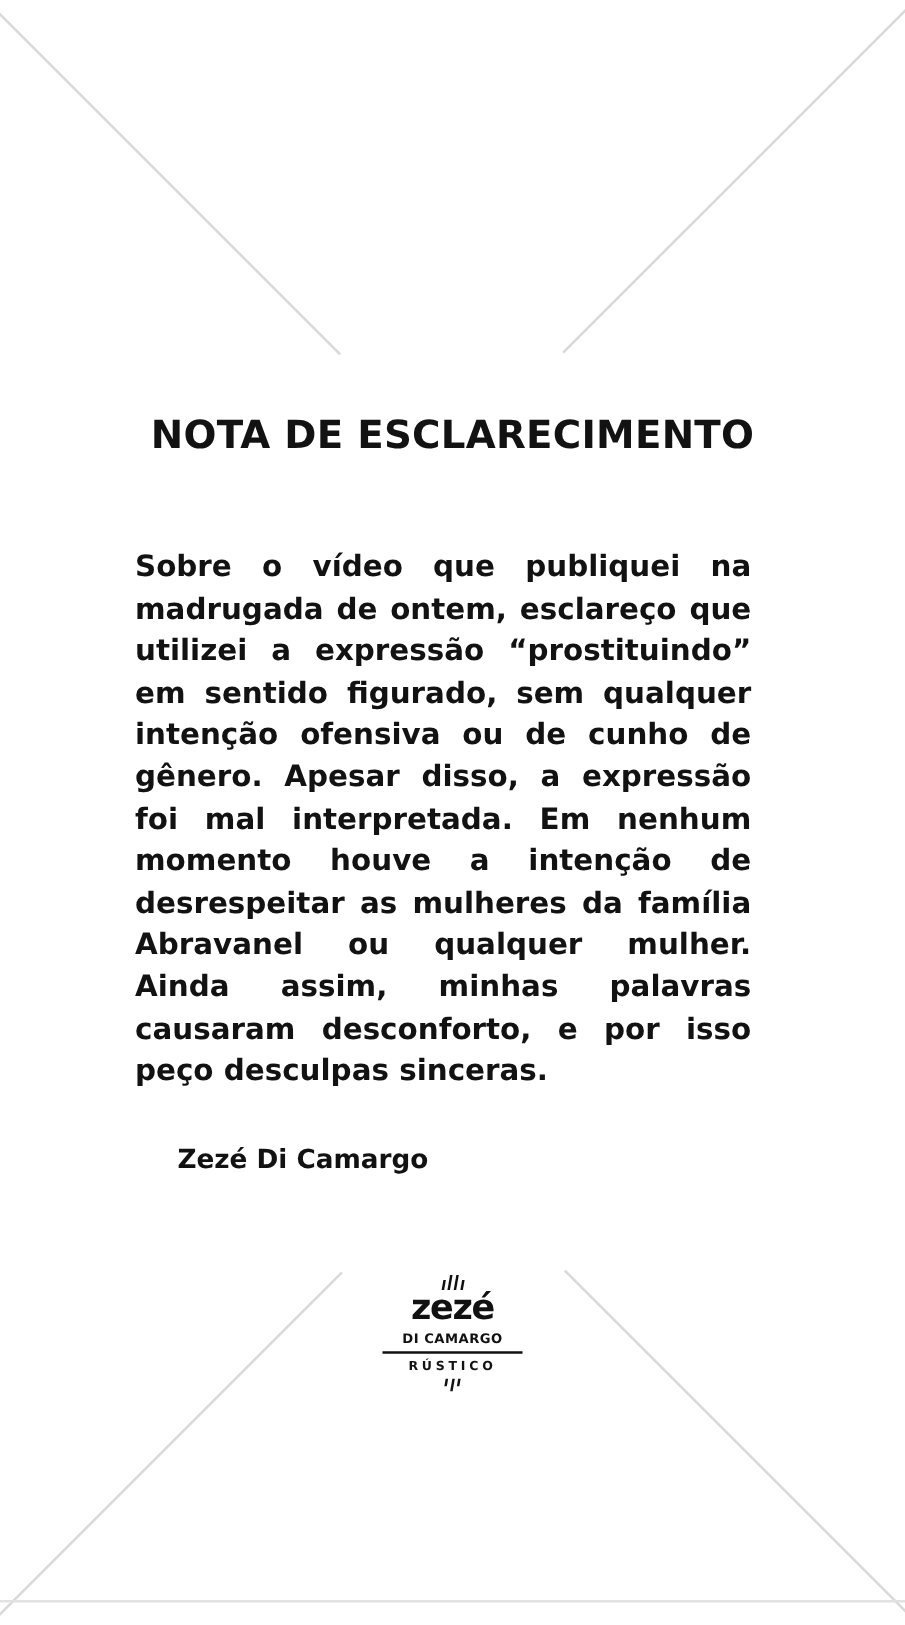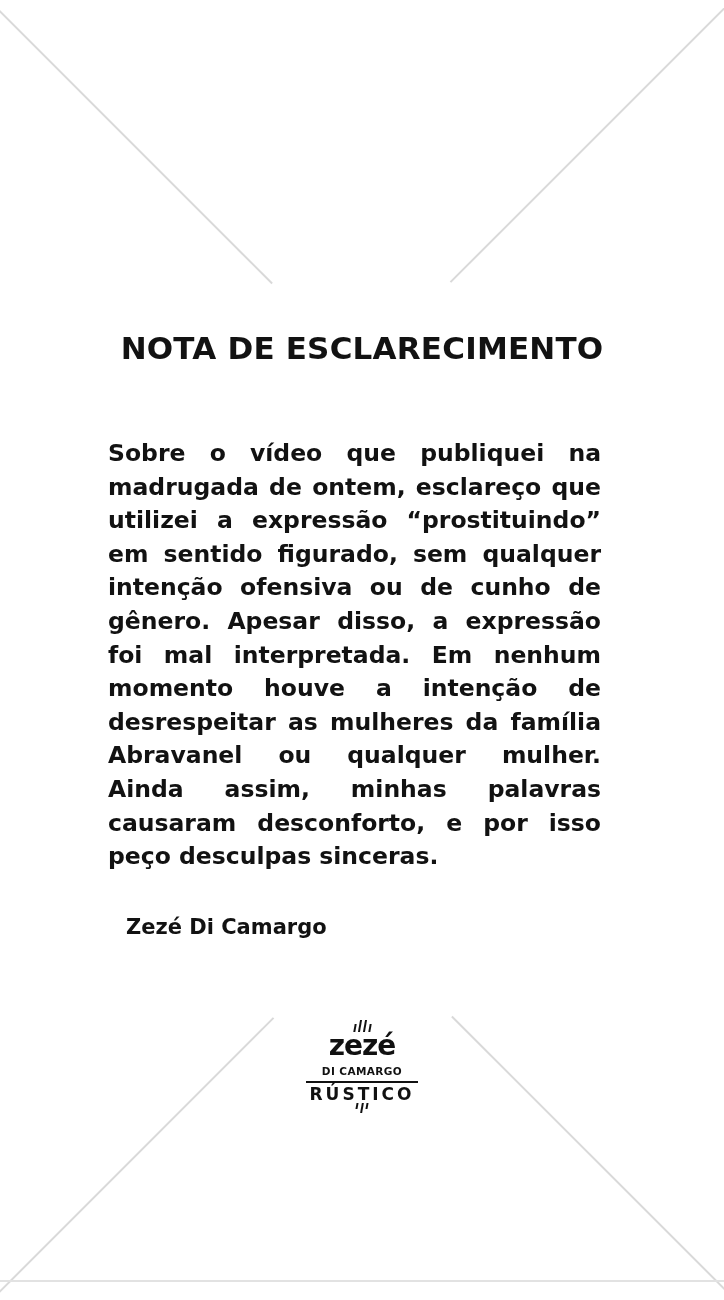--- a/index.html
+++ b/index.html
@@ -94,21 +94,21 @@
     font-weight: bold;
     text-align: justify;
     text-justify: inter-word;
     color: #121212;
     hyphens: none;
   }
 
   .signature {
     position: absolute;
     top: 915px;
-    left: 126px;
+    left: 142px;
     width: 493px;
     font-size: 21px;
     font-weight: bold;
     color: #121212;
     text-align: left;
   }
 
   
   .logo {
     position: absolute;
@@ -151,21 +151,21 @@
     color: #111;
     margin-top: 6px;
   }
   .logo-rule {
     width: 112px;
     height: 2px;
     background: #111;
     margin: 4px 0 3px 0;
   }
   .logo-rustico {
-    font-size: 17px;
+    font-size: 10px;
     font-weight: bold;
     letter-spacing: 3px;
     line-height: 16px;
     color: #111;
   }
   .logo-ticks-bottom {
     display: flex;
     gap: 3px;
     align-items: flex-start;
     height: 10px;

